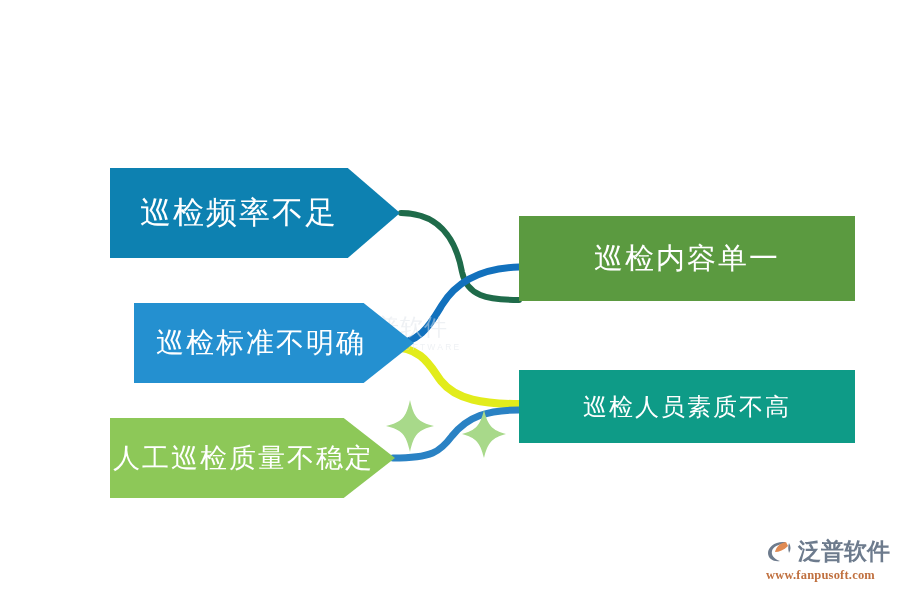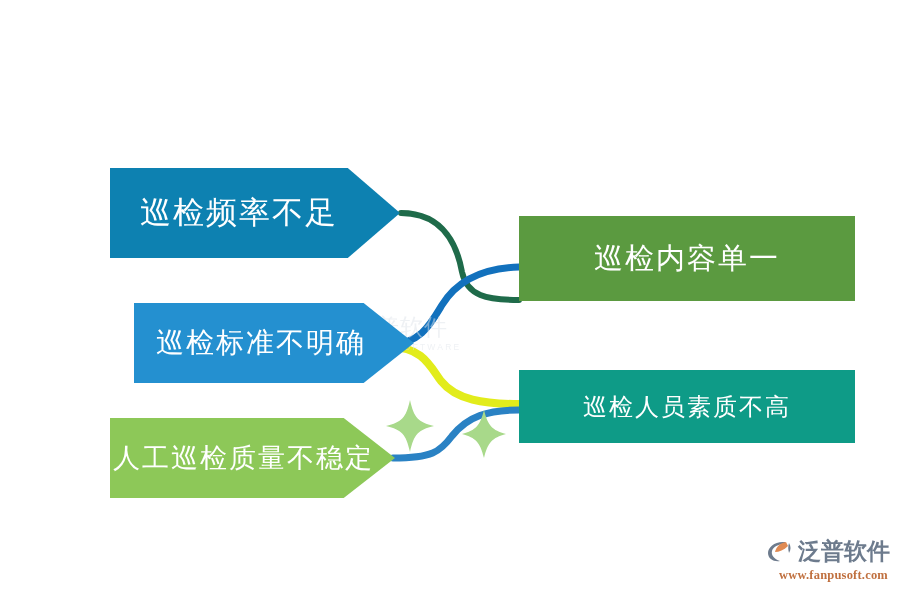--- a/index.html
+++ b/index.html
@@ -123,21 +123,21 @@
     margin-left: 4px;
     line-height: 1;
   }
   #brand-logo .logo-url {
     font-family: "Liberation Serif", serif;
     font-size: 12.5px;
     font-weight: bold;
     color: #c0703f;
     letter-spacing: 0.2px;
     margin-top: 2px;
-    margin-left: 13px;
+    margin-left: 0;
   }
 </style>
 </head>
 <body>
 
 <div id="canvas">
 
   <svg id="connectors" viewBox="0 0 900 600" width="900" height="600" xmlns="http://www.w3.org/2000/svg">
 
     <path d="M 401 213 C 446 213, 458 250, 462 272 C 467 296, 487 300, 519 300" fill="none" stroke="#1f6b4a" stroke-width="6" stroke-linecap="round"></path>

